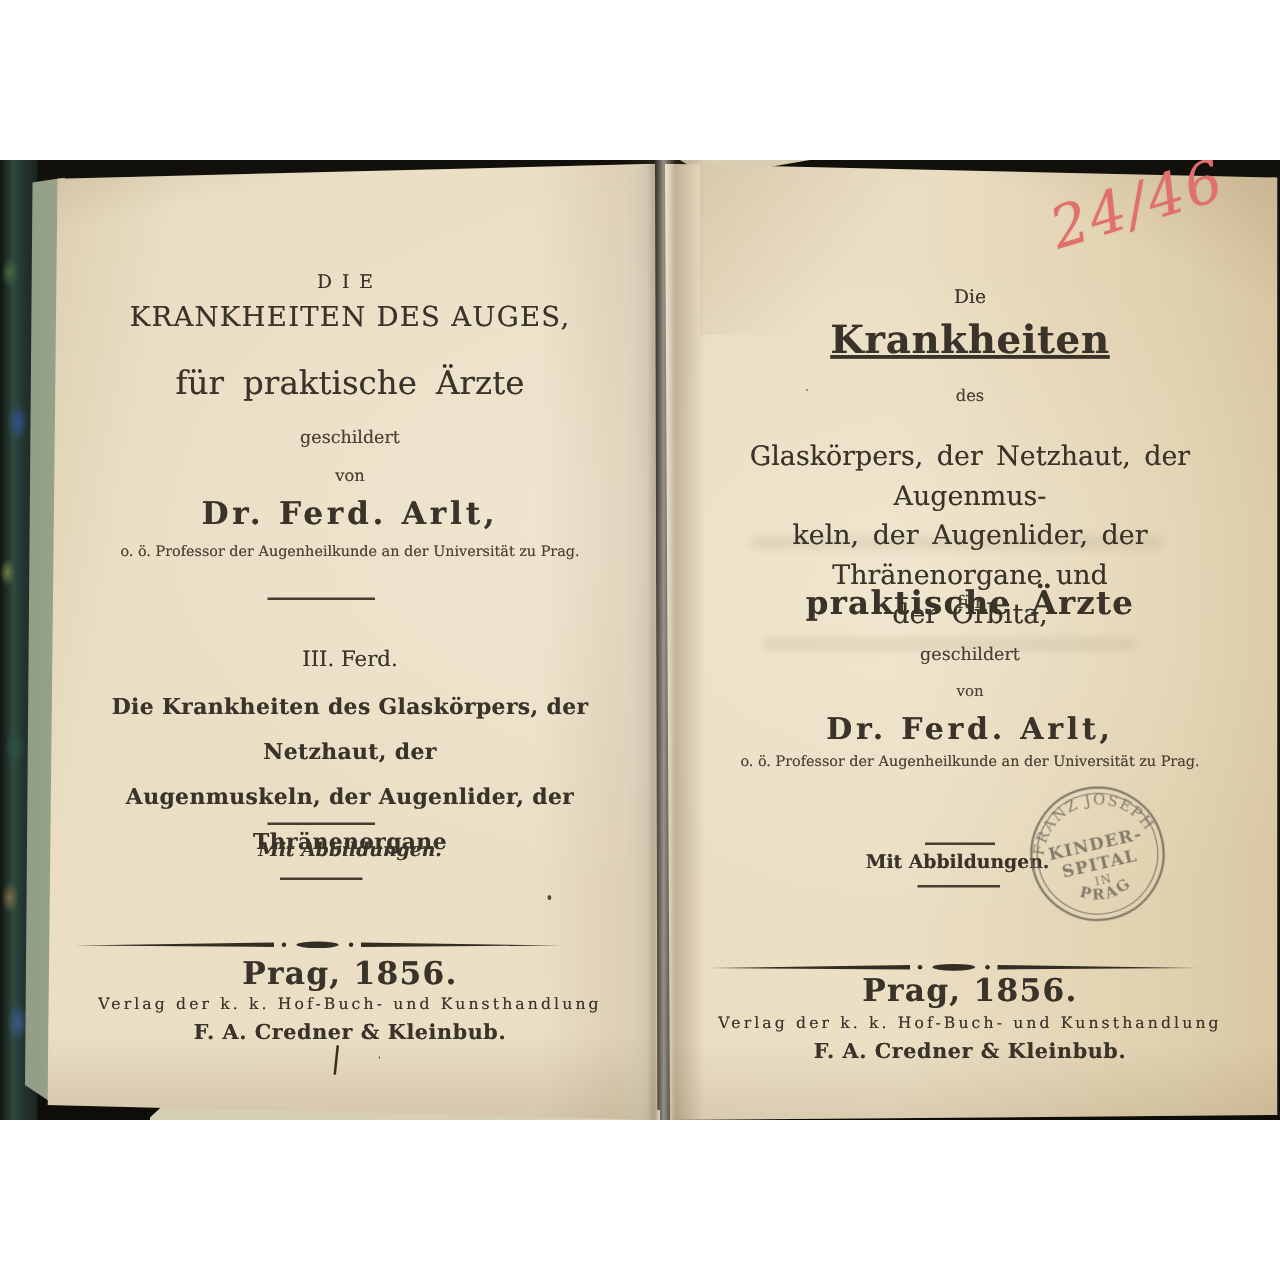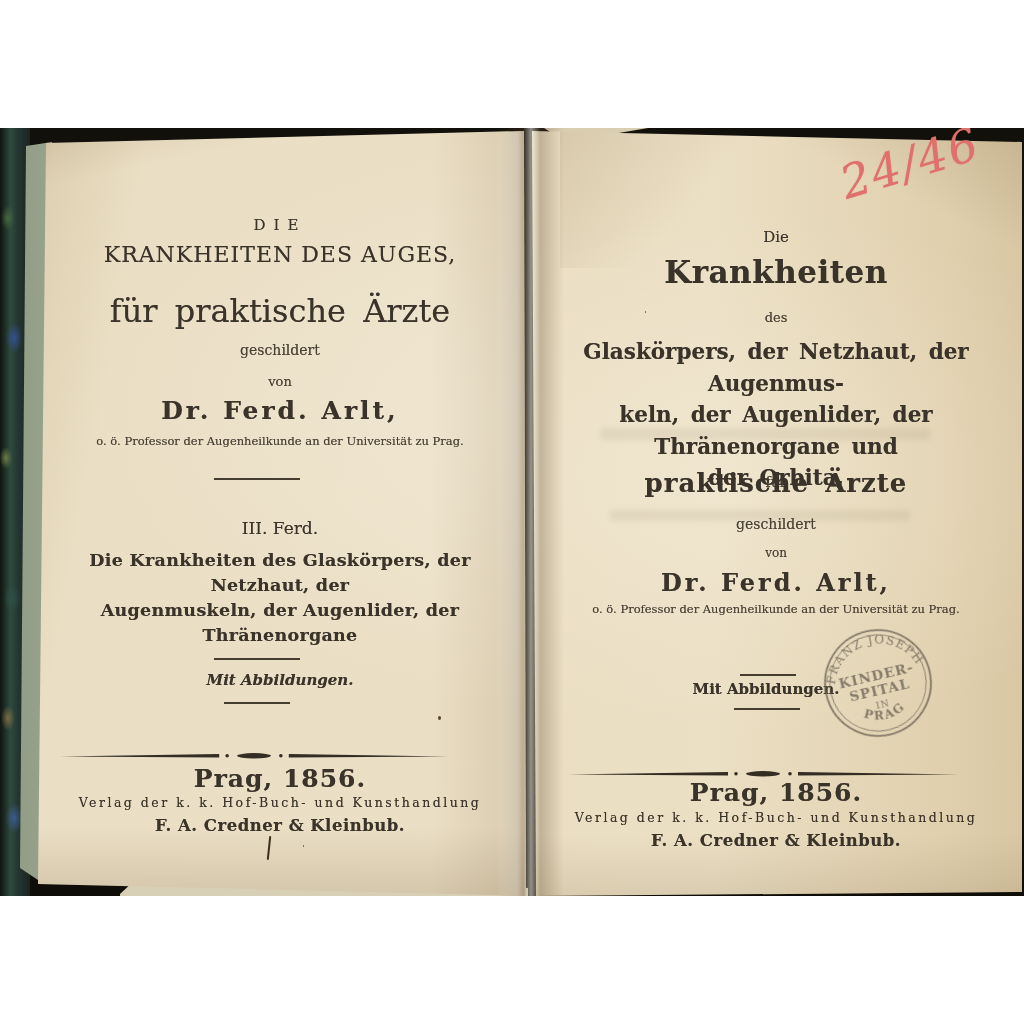--- a/index.html
+++ b/index.html
@@ -63,36 +63,36 @@
   .gutter{position:absolute;left:498px;top:0;width:66px;height:768px;
     background:linear-gradient(90deg, rgba(95,74,46,0) 0%, rgba(95,74,46,.28) 38%, rgba(255,252,240,.55) 50%, rgba(95,74,46,.30) 64%, rgba(95,74,46,0) 100%);}
 
   
   .t{position:absolute;text-align:center;color:var(--ink);text-shadow:0 0 .5px rgba(58,51,42,.55);}
   .lp{left:50px;width:460px;}
   .rp{left:546px;width:460px;}
 
   .l-kicker   {top:88px; font-size:15px;letter-spacing:8px;}
   .l-title    {top:114px;font-size:22px;letter-spacing:1px;}
-  .l-subtitle {top:164px;font-size:32px;word-spacing:7px;}
+  .l-subtitle {top:164px;font-size:26px;word-spacing:7px;}
   .l-gesch    {top:214px;font-size:14px;color:var(--ink-soft);}
   .l-von      {top:246px;font-size:13px;color:var(--ink-soft);}
   .l-author   {top:268px;font-size:25px;font-weight:bold;letter-spacing:3px;}
   .l-affil    {top:306px;font-size:11.5px;color:var(--ink-soft);}
   .l-band     {top:390px;font-size:17px;}
-  .l-vol      {top:420px;font-size:17.5px;font-weight:bold;line-height:25px;letter-spacing:.3px;}
+  .l-vol      {top:420px;font-size:17.5px;font-weight:bold;line-height:36px;letter-spacing:.3px;}
   .l-abb      {top:543px;font-size:15px;font-weight:bold;font-style:italic;}
   .l-prag     {top:636px;font-size:25px;font-weight:bold;letter-spacing:1px;}
   .l-verlag   {top:667px;font-size:12.5px;letter-spacing:2.5px;}
   .l-firm     {top:688px;font-size:16.5px;font-weight:bold;letter-spacing:.5px;}
 
   .r-kicker   {top:100px;font-size:15px;}
-  .r-title    {top:126px;font-size:31px;font-weight:bold;letter-spacing:.5px;}
+  .r-title    {top:126px;font-size:31px;font-weight:bold;letter-spacing:.5px;text-decoration:underline;}
   .r-des      {top:182px;font-size:13px;color:var(--ink-soft);}
-  .r-lines    {top:208px;font-size:21.5px;line-height:31.5px;word-spacing:4px;font-weight:bold;}
+  .r-lines    {top:222px;font-size:21.5px;line-height:31.5px;word-spacing:4px;}
   .r-fuer     {top:318px;font-size:14px;color:var(--ink-soft);margin-top:28px;}
   .r-audience {top:340px;font-size:26px;font-weight:bold;letter-spacing:1px;word-spacing:6px;}
   .r-gesch    {top:388px;font-size:14px;color:var(--ink-soft);}
   .r-von      {top:418px;font-size:12px;color:var(--ink-soft);}
   .r-author   {top:440px;font-size:24px;font-weight:bold;letter-spacing:3px;}
   .r-affil    {top:474px;font-size:11.5px;color:var(--ink-soft);}
   .r-abb      {top:552px;font-size:15px;font-weight:bold;left:536px;width:460px;}
   .r-prag     {top:650px;font-size:25px;font-weight:bold;letter-spacing:1px;}
   .r-verlag   {top:682px;font-size:12.5px;letter-spacing:2.5px;}
   .r-firm     {top:703px;font-size:16.5px;font-weight:bold;letter-spacing:.5px;}

